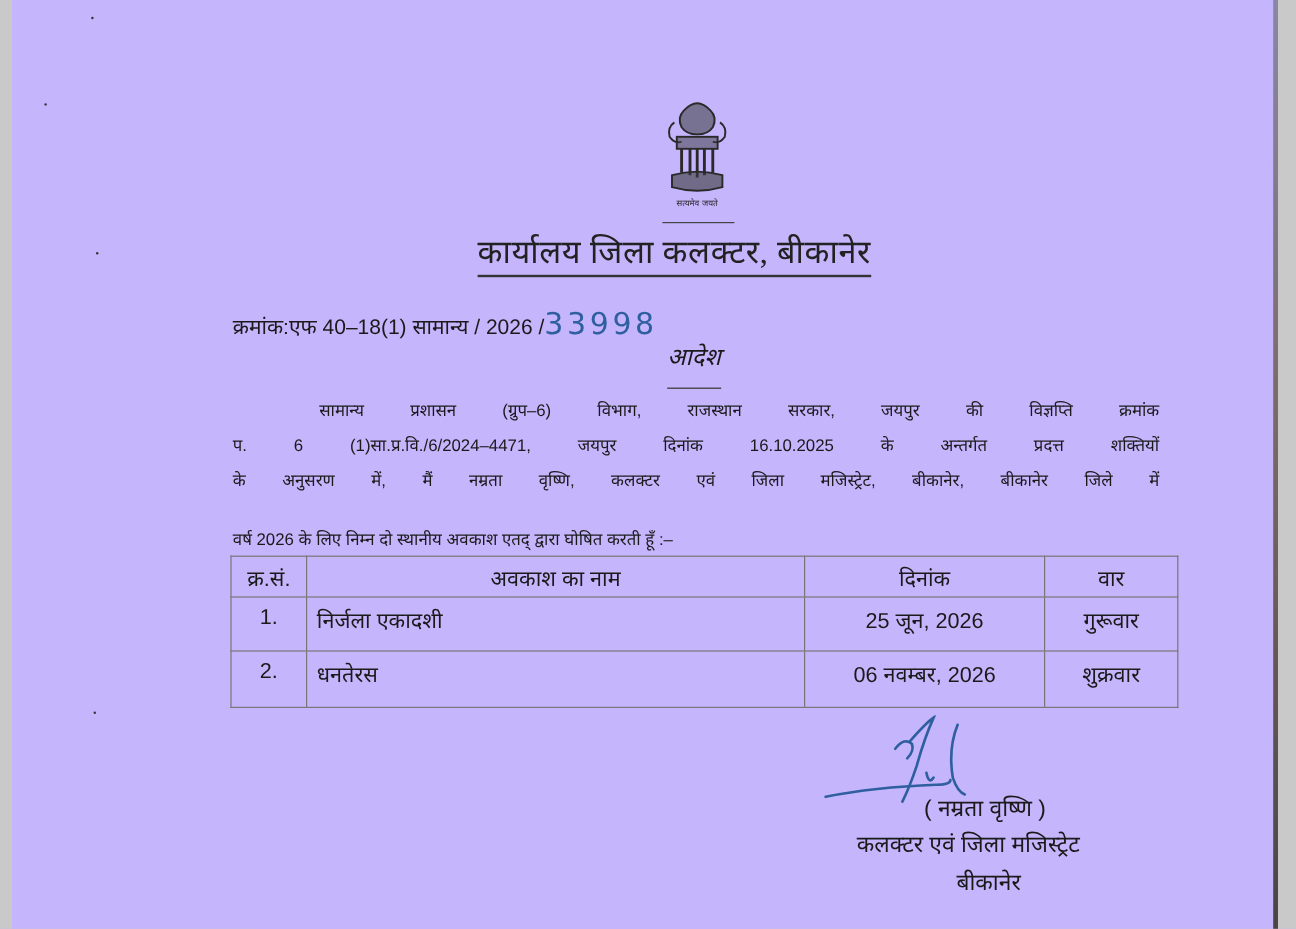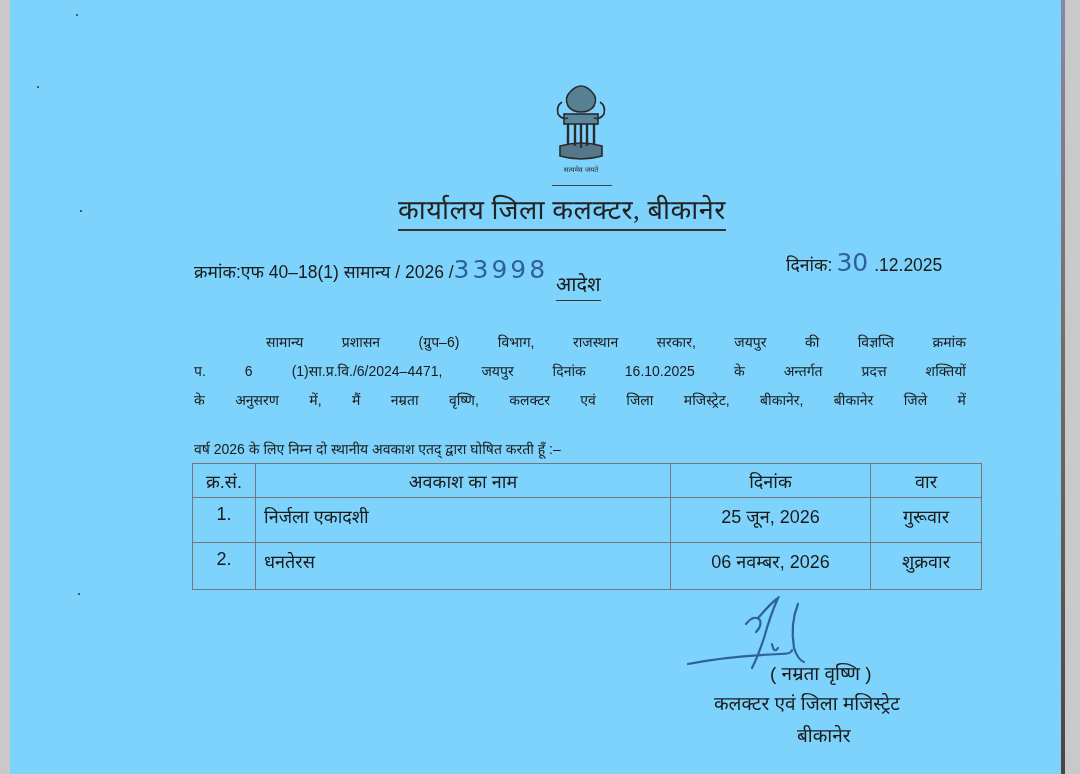--- a/index.html
+++ b/index.html
@@ -4,39 +4,39 @@
   <style>
     html, body { margin: 0; padding: 0; }
     body {
       width: 1080px; height: 774px; overflow: hidden; position: relative;
       background: #c9c9c9;
       font-family: "Liberation Sans", "DejaVu Sans", sans-serif;
       color: #1a1a1a;
     }
     .page {
       position: absolute; left: 10px; top: 0; width: 1052px; height: 774px;
-      background: #7dd3fc;
+      background: #c4b5fd;
     }
     .page-edge {
       position: absolute; left: 1061px; top: 0; width: 4px; height: 774px;
       background: linear-gradient(to bottom, #8a86a6 0%, #7a6a66 45%, #4b4444 100%);
     }
     .abs { position: absolute; white-space: nowrap; }
     .emblem { position: absolute; left: 540px; top: 78px; width: 62px; height: 98px; }
     .emblem-rule { position: absolute; left: 542px; top: 185px; width: 60px; height: 1px; background: #444; }
     .office-title {
       left: 388px; top: 190px; font-size: 27px; color: #222;
       border-bottom: 2px solid #333; padding-bottom: 2px; letter-spacing: 0.5px; font-family: Liberation Serif, serif;
     }
     .ref { left: 184px; top: 255px; font-size: 17.5px; text-align: right; }
     .ref-hand { color: #2f5f9e; font-size: 25px; letter-spacing: 3px; font-family: "DejaVu Sans", sans-serif; }
     .date-line { left: 776px; top: 248px; font-size: 17.5px; }
     .date-hand { color: #2f5f9e; font-size: 25px; font-family: "DejaVu Sans", sans-serif; margin: 0 6px 0 4px; }
     .order-title {
-      left: 546px; top: 270px; font-size: 20px; border-bottom: 1.5px solid #333; padding-bottom: 3px;
+      left: 546px; top: 283px; font-size: 20px; border-bottom: 1.5px solid #333; padding-bottom: 13px; font-style: italic;
     }
     .para { left: 184px; top: 328px; width: 772px; font-size: 14px; line-height: 29px; white-space: normal; }
     .para .line { display: block; white-space: nowrap; text-align: justify; text-align-last: justify; }
     .para .line.first { padding-left: 72px; }
     .para .line.last { text-align-last: left; margin-top: 20px; }
     table.holidays {
       position: absolute; left: 182px; top: 463px; width: 790px; border-collapse: collapse;
       font-size: 18px;
     }
     table.holidays td, table.holidays th {
@@ -79,23 +79,20 @@
     <text x="31" y="94" font-size="7" text-anchor="middle" fill="#2a2a2a" font-family="DejaVu Sans, sans-serif">सत्यमेव जयते</text>
   </svg>
   <div class="emblem-rule"></div>
 
   <div class="abs office-title">कार्यालय जिला कलक्टर, बीकानेर</div>
 
   <div class="abs ref">
     <span>क्रमांक:एफ 40–18(1) सामान्य / 2026 /</span><span class="ref-hand">33998</span>
   </div>
 
-  <div class="abs date-line">
-    <span>दिनांक:</span><span class="date-hand">30</span><span>.12.2025</span>
-  </div>
 
   <div class="abs order-title">आदेश</div>
 
   <div class="abs para">
     <span class="line first">सामान्य प्रशासन (ग्रुप–6) विभाग, राजस्थान सरकार, जयपुर की विज्ञप्ति क्रमांक</span>
     <span class="line">प. 6 (1)सा.प्र.वि./6/2024–4471, जयपुर दिनांक 16.10.2025 के अन्तर्गत प्रदत्त शक्तियों</span>
     <span class="line">के अनुसरण में, मैं नम्रता वृष्णि, कलक्टर एवं जिला मजिस्ट्रेट, बीकानेर, बीकानेर जिले में</span>
     <span class="line last">वर्ष 2026 के लिए निम्न दो स्थानीय अवकाश एतद् द्वारा घोषित करती हूँ :–</span>
   </div>
 

